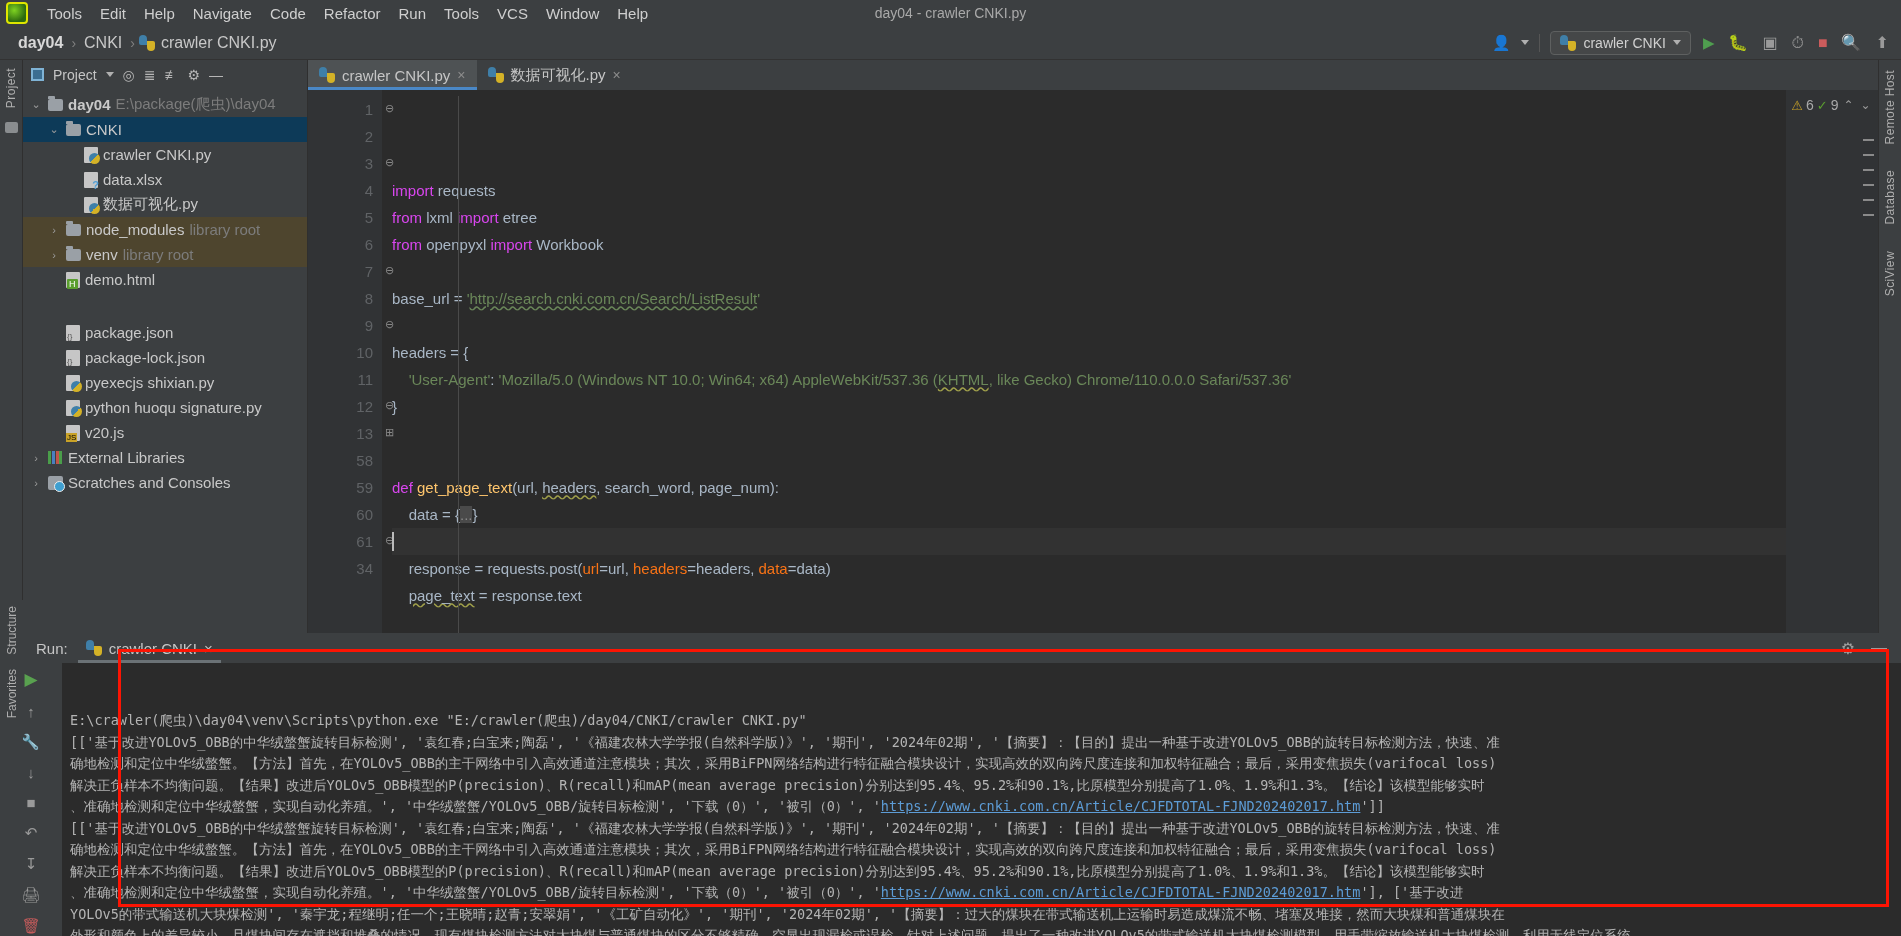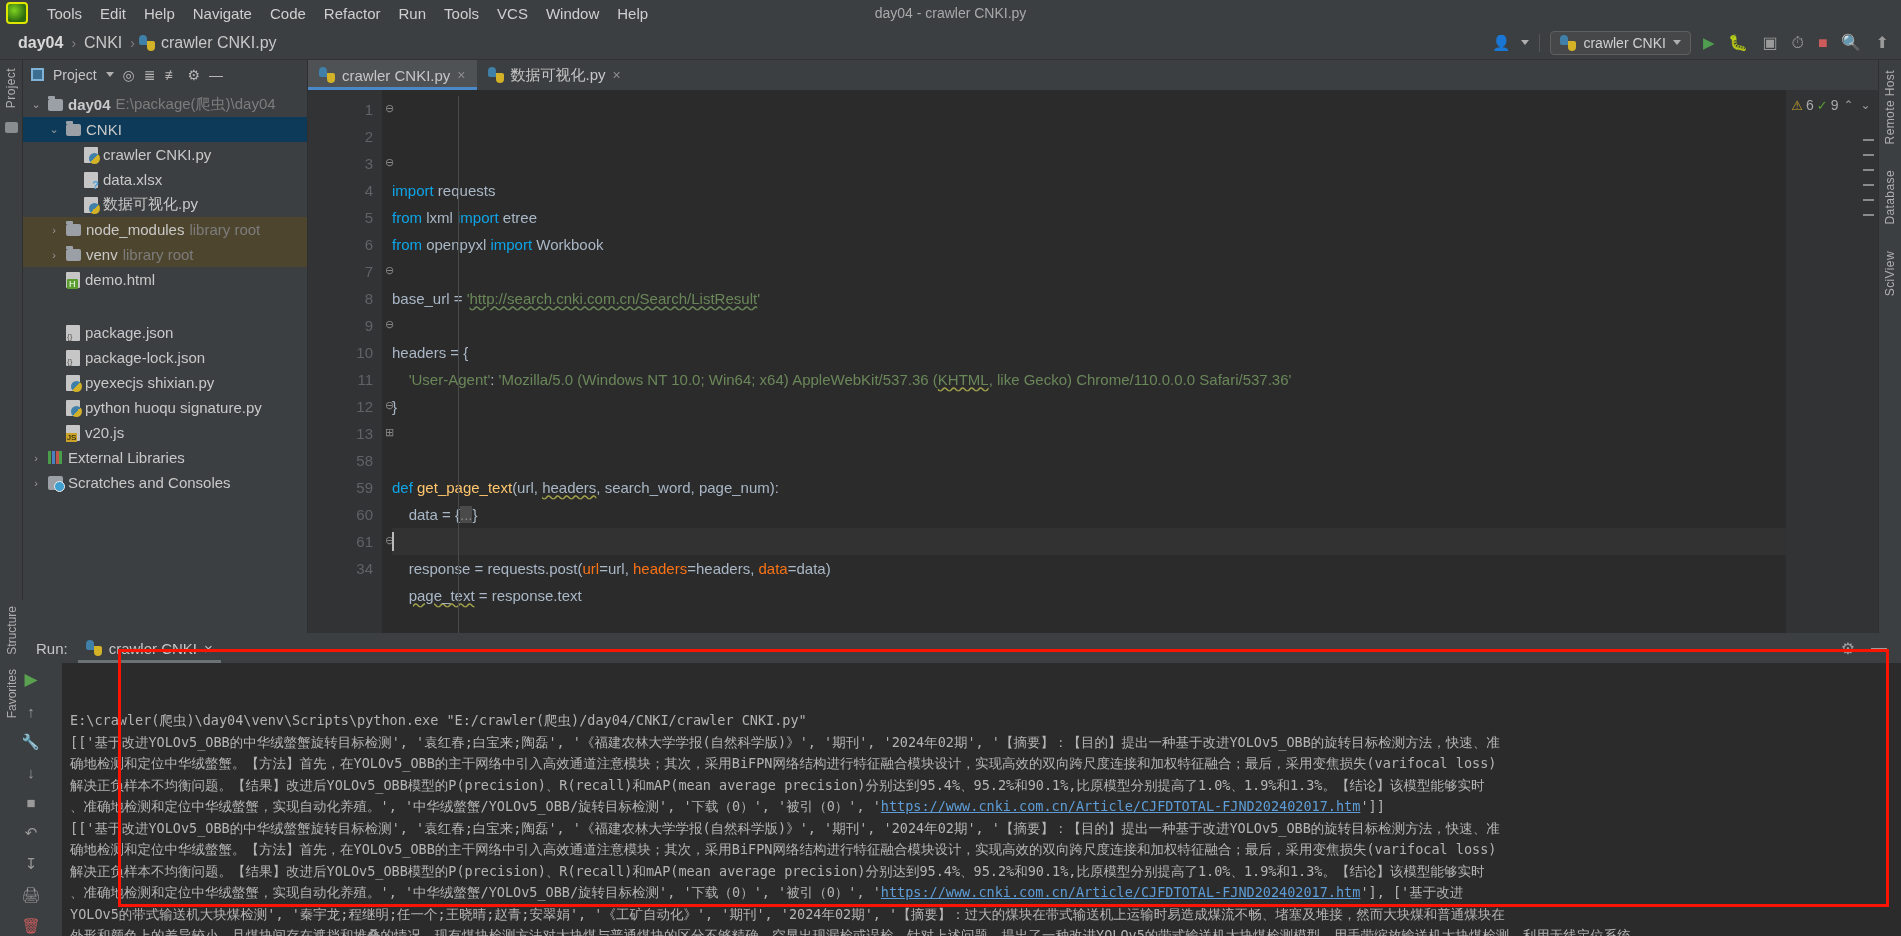--- a/index.html
+++ b/index.html
@@ -146,21 +146,21 @@
   }
   .gl{ height:27px;line-height:27px;padding-right:9px;position:relative; }
   .fold{ position:absolute;right:-13px;top:7px;width:11px;height:11px;color:#888;
     font-size:11px;line-height:11px;text-align:center; }
   .code{
     flex:1;padding-top:6px;font-size:15px;line-height:27px;
     white-space:pre; overflow:hidden; position:relative; color:#a9b7c6;
     padding-left:10px; min-width:0;
   }
   .code .ln{ height:27px; }
-  .kw{ color:#0ea5e9;margin-top:12px; }
+  .kw{ color:#d946ef;margin-top:12px; }
   .fn{ color:#ffc66d; }
   .str{ color:#6a8759; }
   .kwarg{ color:#f97316; }
   .url{ color:#6a8759; text-decoration:underline; text-decoration-style:wavy;
         text-decoration-color:#6a8759; }
   .squig{ text-decoration:underline; text-decoration-style:wavy;
           text-decoration-color:#a0a04a; }
   .caret{ display:inline-block;width:2px;height:19px;background:#bbb;
           vertical-align:-4px; }
   .curline{ background:#323232; }

